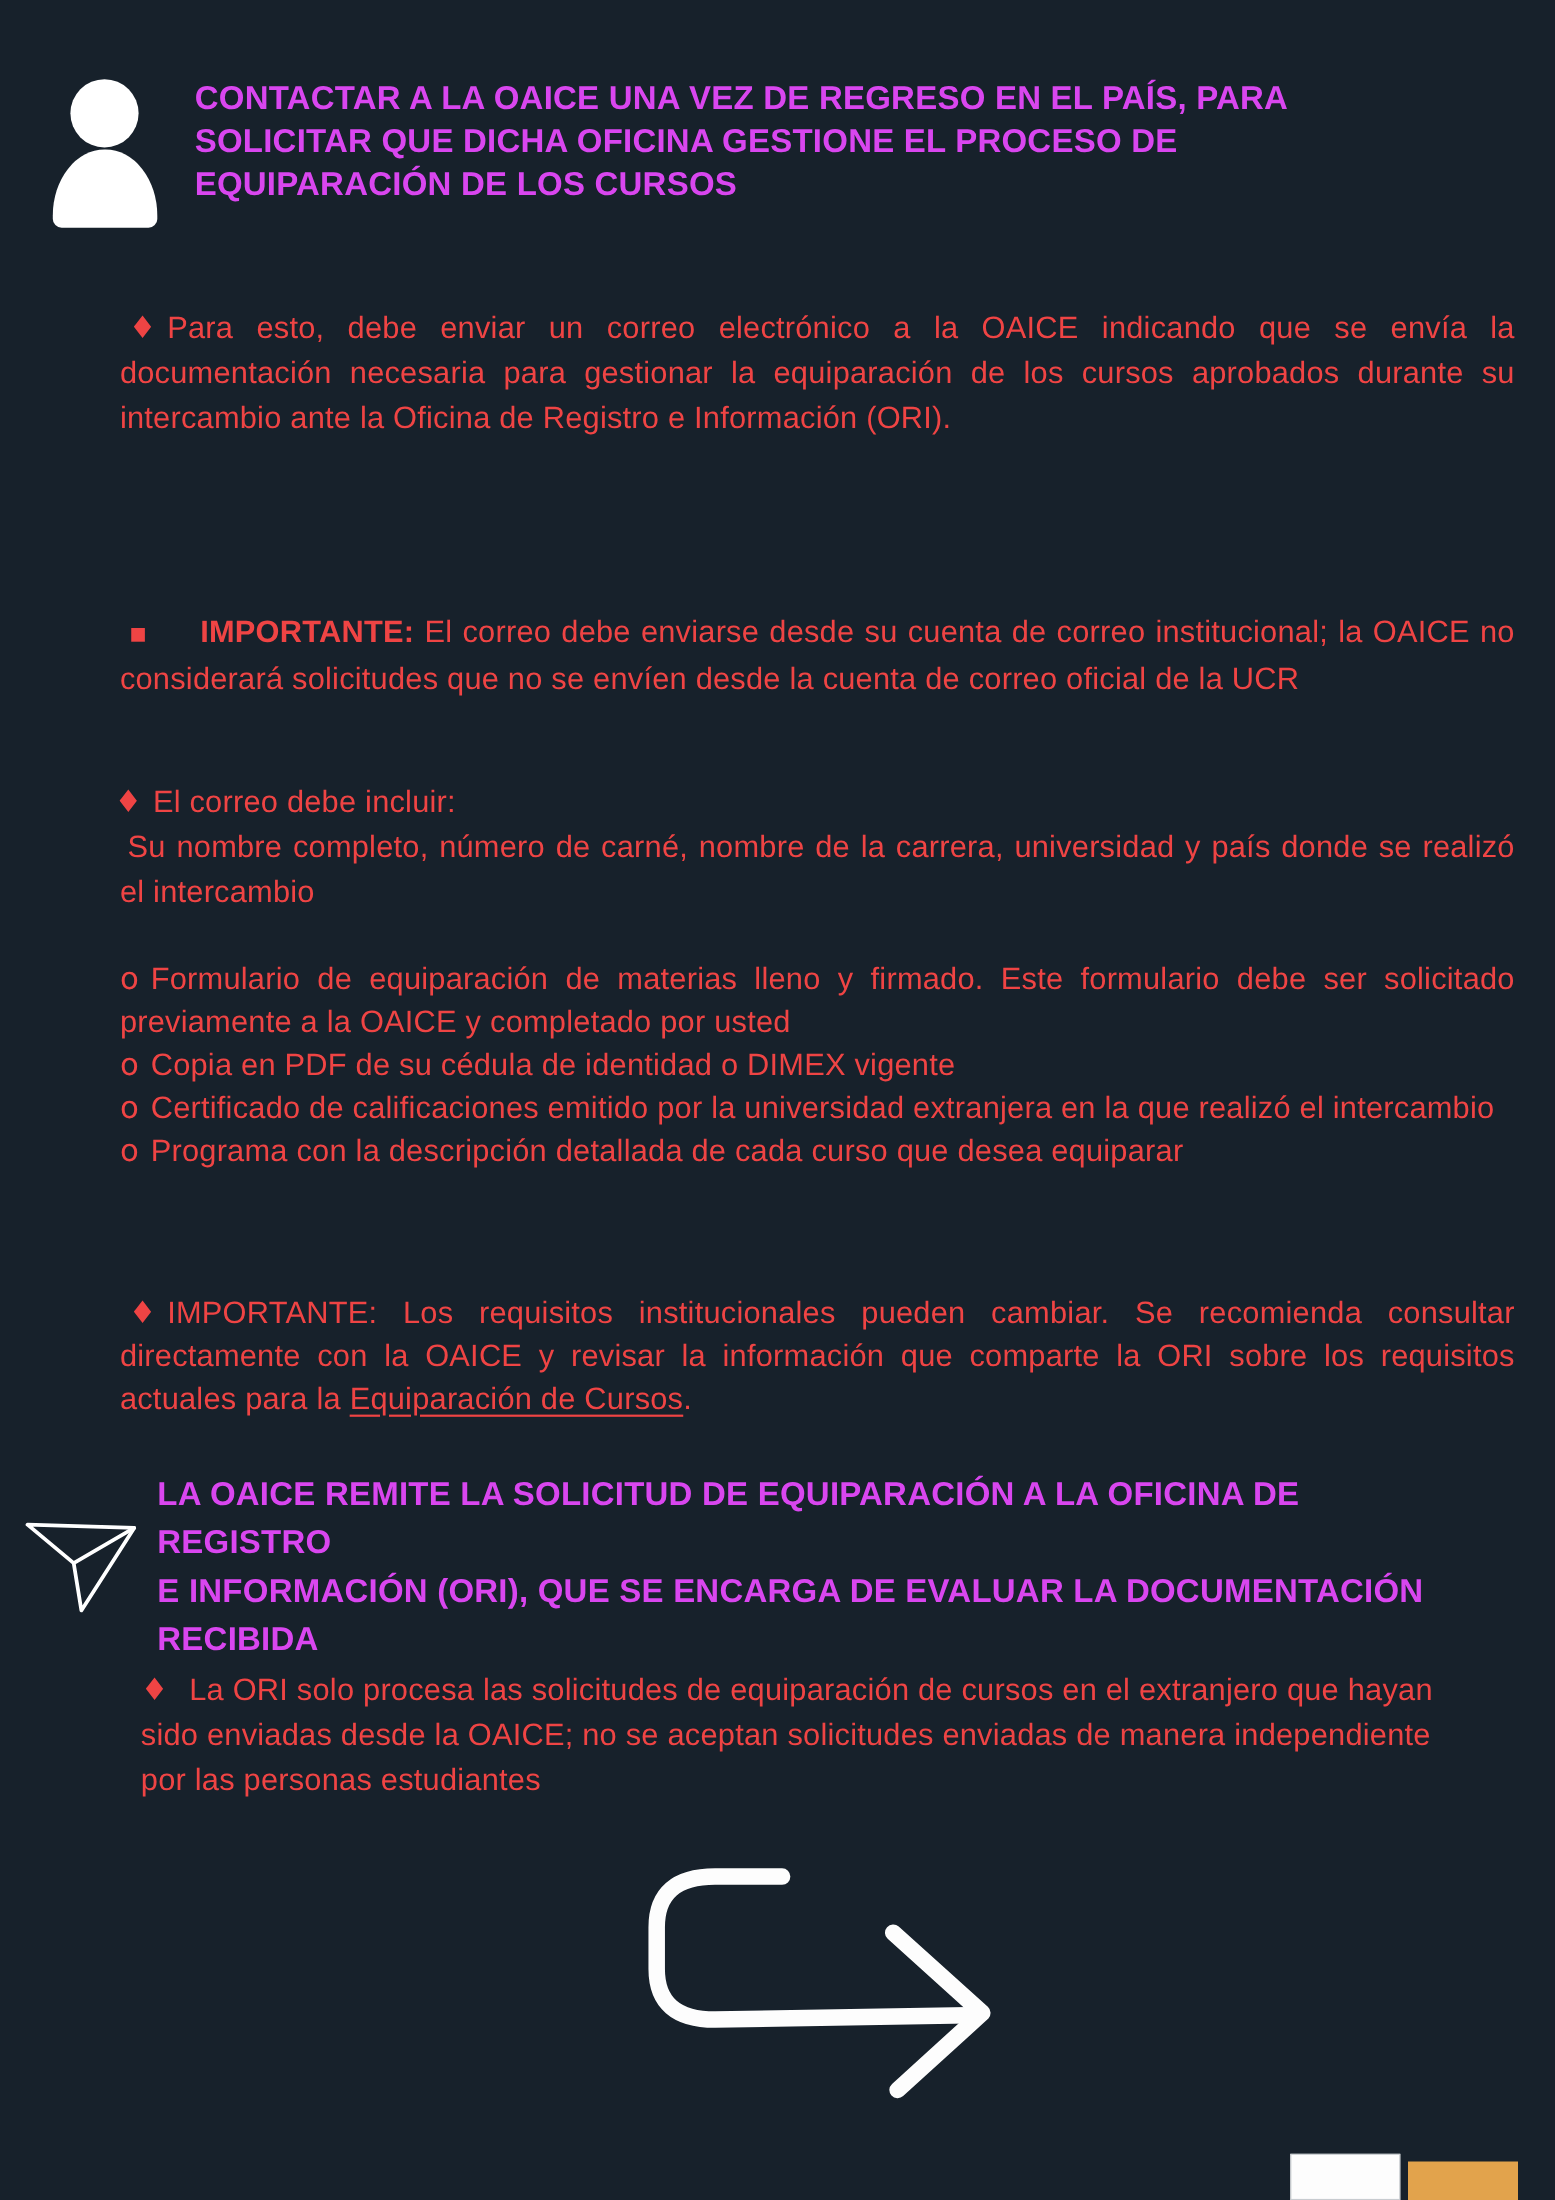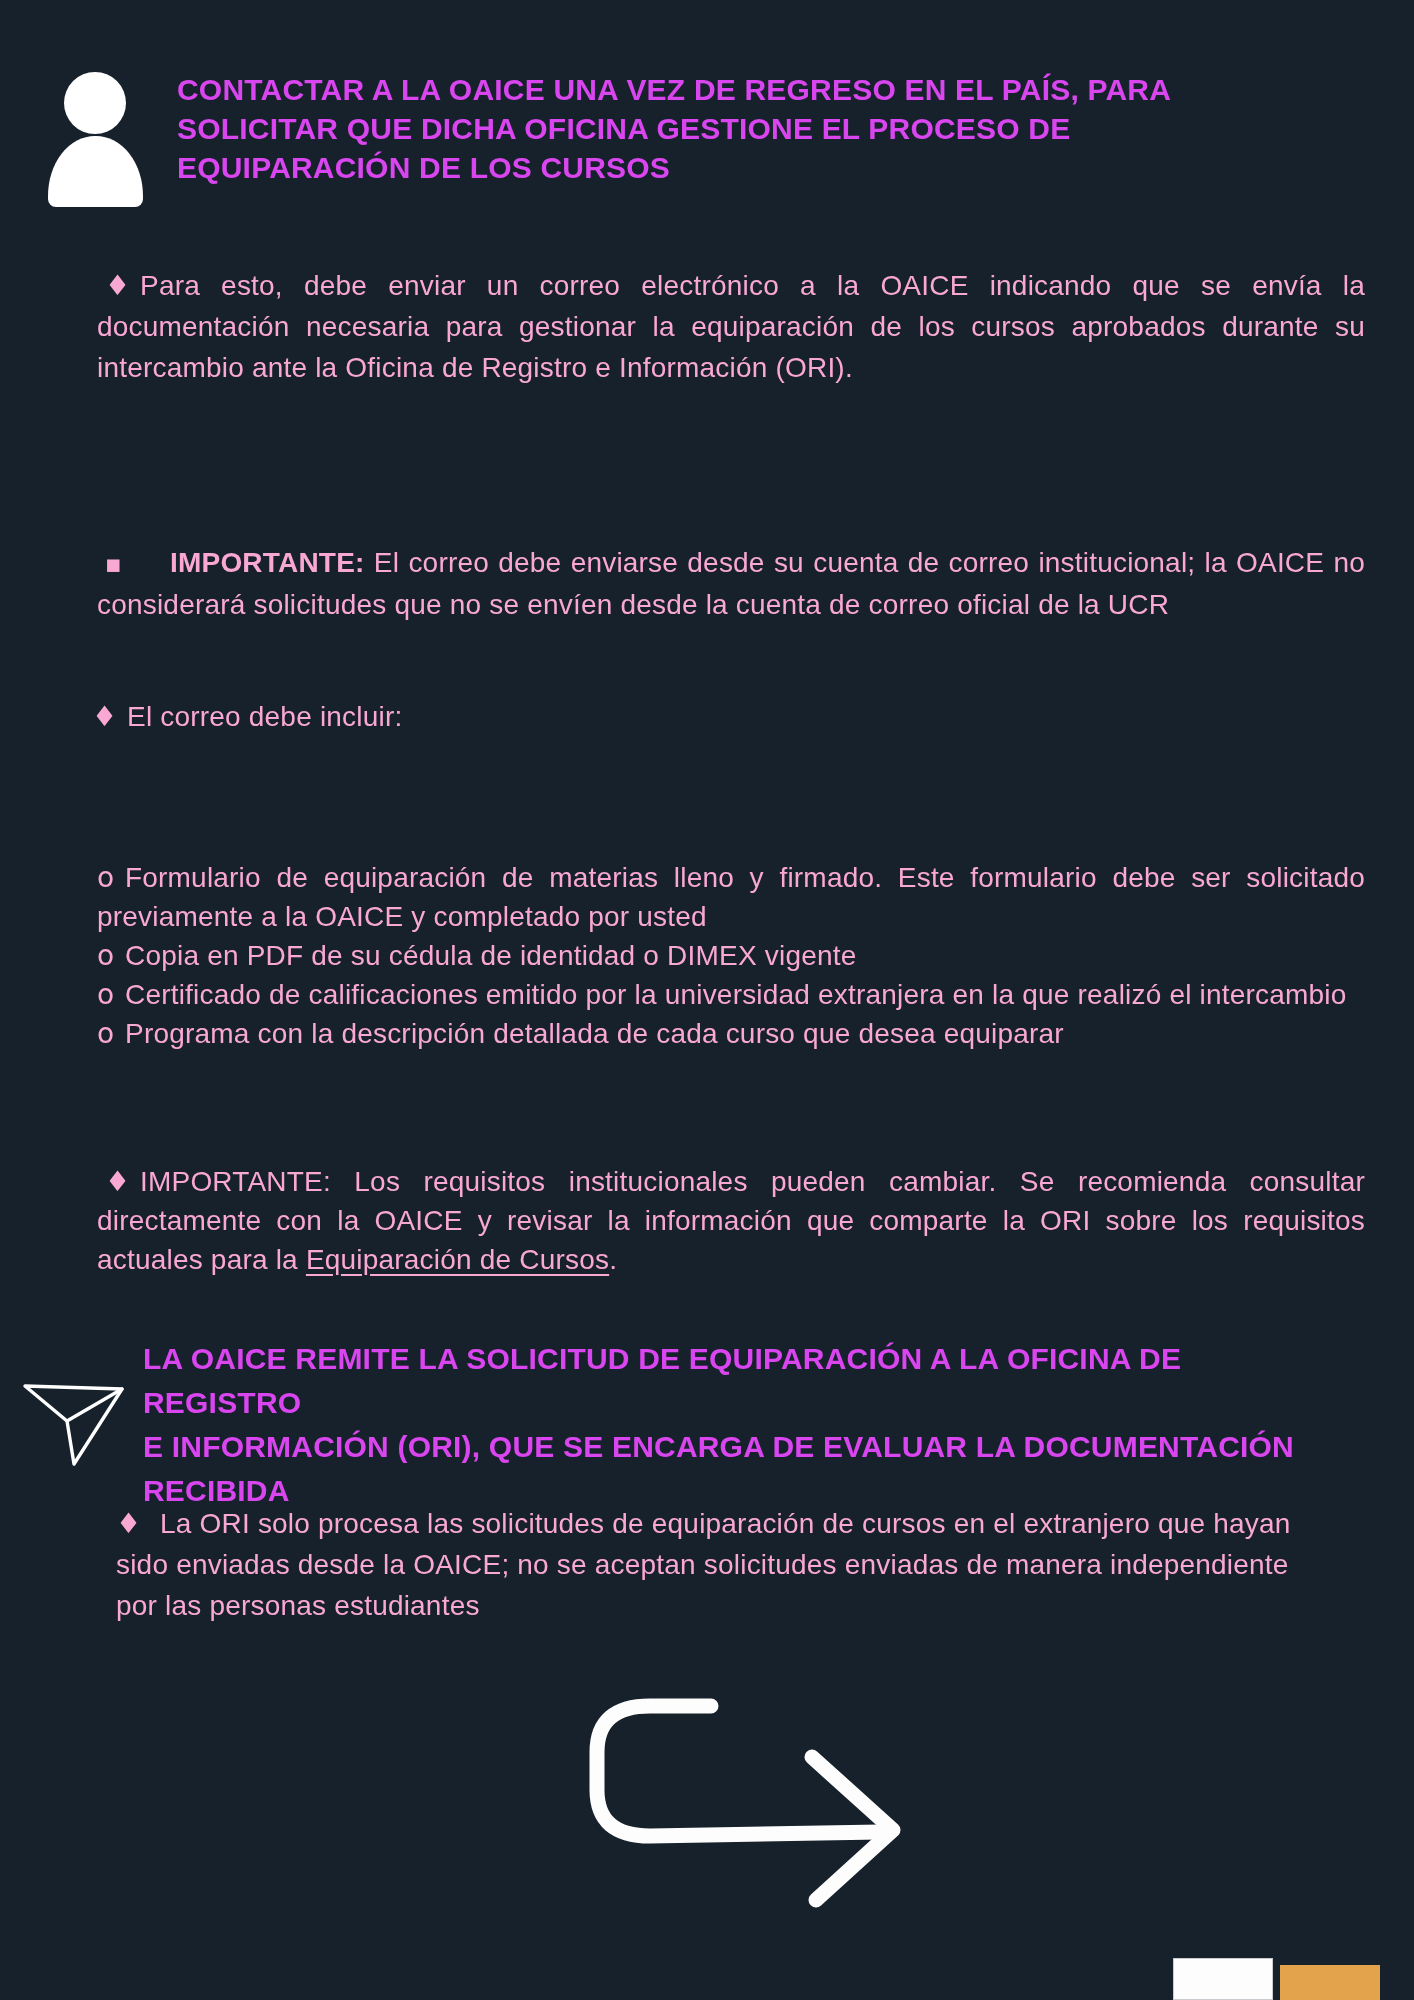--- a/index.html
+++ b/index.html
@@ -31,25 +31,25 @@
     color:#d946ef;
     font-weight:700;
     white-space:pre-line;
     letter-spacing:0.2px;
   }
   #heading1{left:177px;top:70px;font-size:30px;line-height:39px;width:1100px;}
   #heading2{left:143px;top:1337px;font-size:30px;line-height:44px;width:1200px;}
   
   .para{
     position:absolute;
-    margin:0;
+    margin:12px;
     font-size:28px;
     line-height:41px;
     letter-spacing:0.2px;
-    color:#f9a8d4;
+    color:#ef4444;
   }
   .justify{text-align:justify;}
   .bullet{display:inline-block;font-family:"DejaVu Sans","Liberation Sans",sans-serif;}
   .b-diamond .bullet{width:35px;padding-left:8px;font-size:28px;}
   .b-square .bullet{width:65px;padding-left:8px;font-size:25px;}
   .b-o .bullet{width:28px;}
   .bold{font-weight:700;}
   .underline{text-decoration:underline;text-underline-offset:5px;}
   #para1{left:97px;top:265px;width:1268px;}
   #para2{left:97px;top:421px;width:1268px;}
@@ -85,20 +85,21 @@
 SOLICITAR QUE DICHA OFICINA GESTIONE EL PROCESO DE
 EQUIPARACIÓN DE LOS CURSOS</h1>
 
   <p id="para1" class="para justify b-diamond"><span class="bullet">♦</span><span>Para esto, debe enviar un correo electrónico a la OAICE indicando que se envía la documentación necesaria para gestionar la equiparación de los cursos aprobados durante su intercambio ante la Oficina de Registro e Información (ORI).</span></p>
 
 
   <p id="para3" class="para justify b-square"><span class="bullet">▪</span><span class="bold">IMPORTANTE:</span><span> El correo debe enviarse desde su cuenta de correo institucional; la OAICE no considerará solicitudes que no se envíen desde la cuenta de correo oficial de la UCR</span></p>
 
   <p id="para4a" class="para b-diamond"><span class="bullet">♦</span><span>El correo debe incluir:</span></p>
 
+  <p id="para4b" class="para justify"><span>Su nombre completo, número de carné, nombre de la carrera, universidad y país donde se realizó el intercambio</span></p>
 
   <div id="doclist" class="para justify">
     <p class="b-o"><span class="bullet">o</span><span>Formulario de equiparación de materias lleno y firmado. Este formulario debe ser solicitado previamente a la OAICE y completado por usted</span></p>
     <p class="b-o"><span class="bullet">o</span><span>Copia en PDF de su cédula de identidad o DIMEX vigente</span></p>
     <p class="b-o"><span class="bullet">o</span><span>Certificado de calificaciones emitido por la universidad extranjera en la que realizó el intercambio</span></p>
     <p class="b-o"><span class="bullet">o</span><span>Programa con la descripción detallada de cada curso que desea equiparar</span></p>
   </div>
 
   <p id="para6" class="para justify b-diamond"><span class="bullet">♦</span><span>IMPORTANTE: Los requisitos institucionales pueden cambiar. Se recomienda consultar directamente con la OAICE y revisar la información que comparte la ORI sobre los requisitos actuales para la </span><span class="underline">Equiparación de Cursos</span><span>.</span></p>
 

